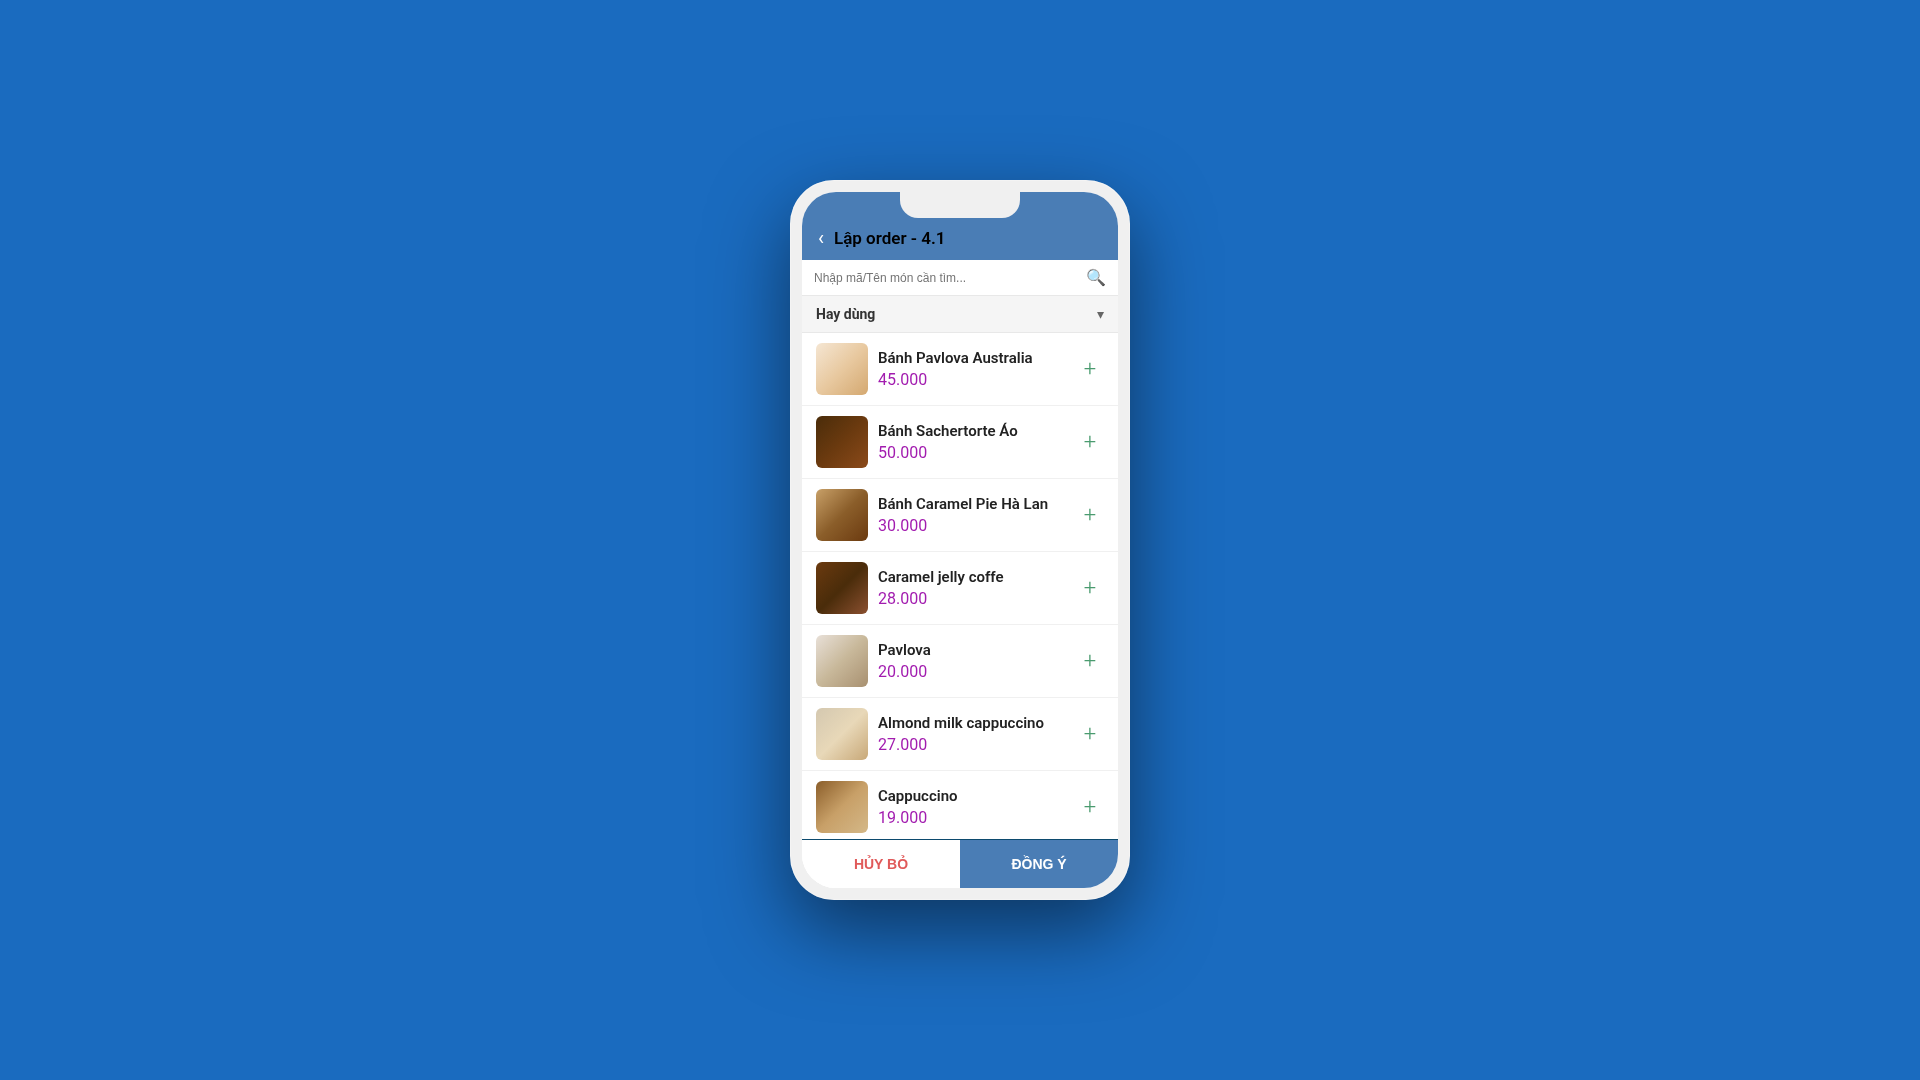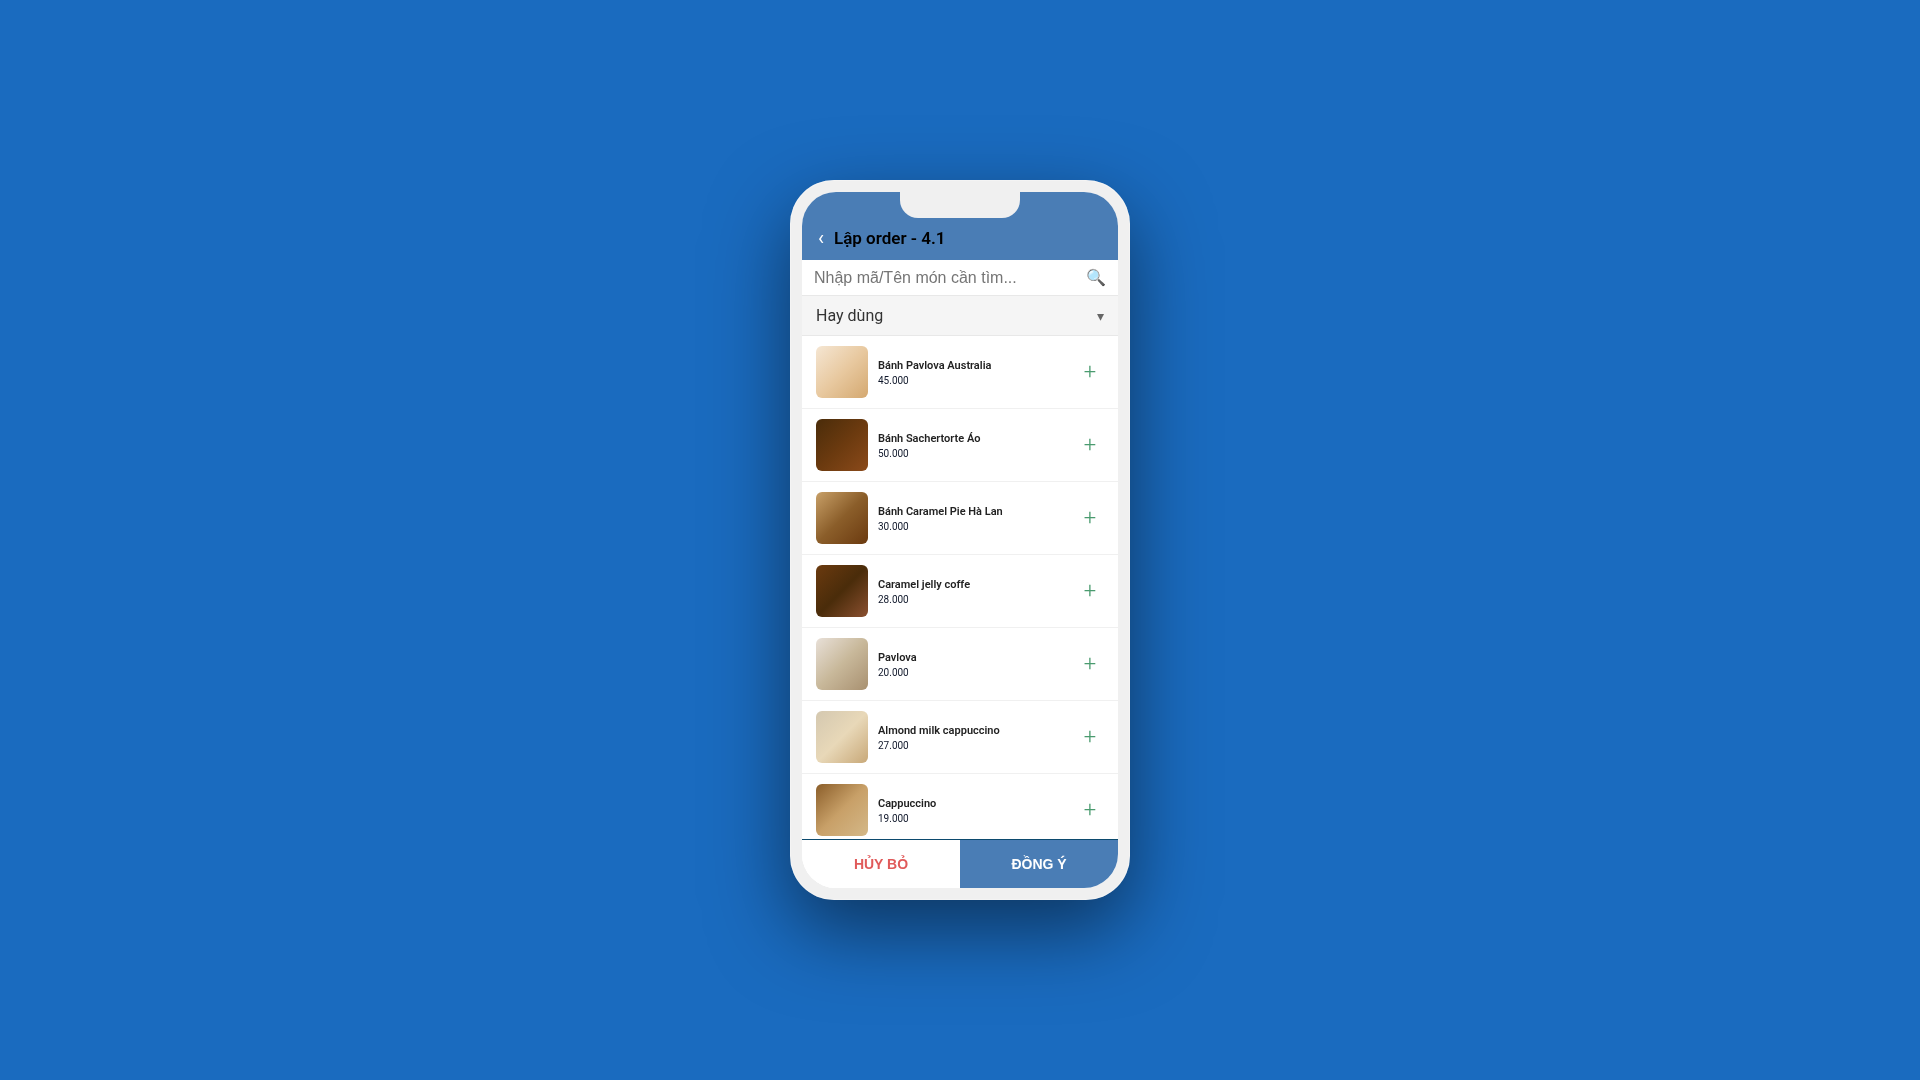--- a/index.html
+++ b/index.html
@@ -83,21 +83,21 @@
       display: flex;
       align-items: center;
       border-bottom: 1px solid #e8e8e8;
       flex-shrink: 0;
     }
 
     .search-input {
       flex: 1;
       border: none;
       outline: none;
-      font-size: 16px;
+      font-size: 12px;
       color: #999;
       background: transparent;
     }
 
     .search-icon {
       color: #999;
       font-size: 16px;
     }
 
     
@@ -105,22 +105,22 @@
       background: #f5f5f5;
       padding: 10px 14px;
       display: flex;
       align-items: center;
       justify-content: space-between;
       border-bottom: 1px solid #e8e8e8;
       flex-shrink: 0;
     }
 
     .category-label {
-      font-size: 16px;
-      font-weight: 400;
+      font-size: 14px;
+      font-weight: 700;
       color: #333;
     }
 
     .chevron-icon {
       color: #666;
       font-size: 14px;
     }
 
     
     .items-list {
@@ -155,32 +155,32 @@
     .img-affogato { background: linear-gradient(135deg, #e8e0d8 0%, #c8b89a 50%, #a89070 100%); }
     .img-almond { background: linear-gradient(135deg, #d4c8b0 0%, #e8d8b8 50%, #c8a878 100%); }
     .img-cappuccino { background: linear-gradient(135deg, #8b5e2a 0%, #c8a068 50%, #d4b888 100%); }
 
     .item-info {
       flex: 1;
       min-width: 0;
     }
 
     .item-name {
-      font-size: 11px;
+      font-size: 15px;
       font-weight: 600;
       color: #222;
       margin-bottom: 3px;
       white-space: nowrap;
       overflow: hidden;
       text-overflow: ellipsis;
     }
 
     .item-price {
-      font-size: 10px;
-      color: #0f172a;
+      font-size: 16px;
+      color: #a21caf;
     }
 
     .add-btn {
       width: 28px;
       height: 28px;
       display: flex;
       align-items: center;
       justify-content: center;
       color: #4a9b6f;
       font-size: 22px;

